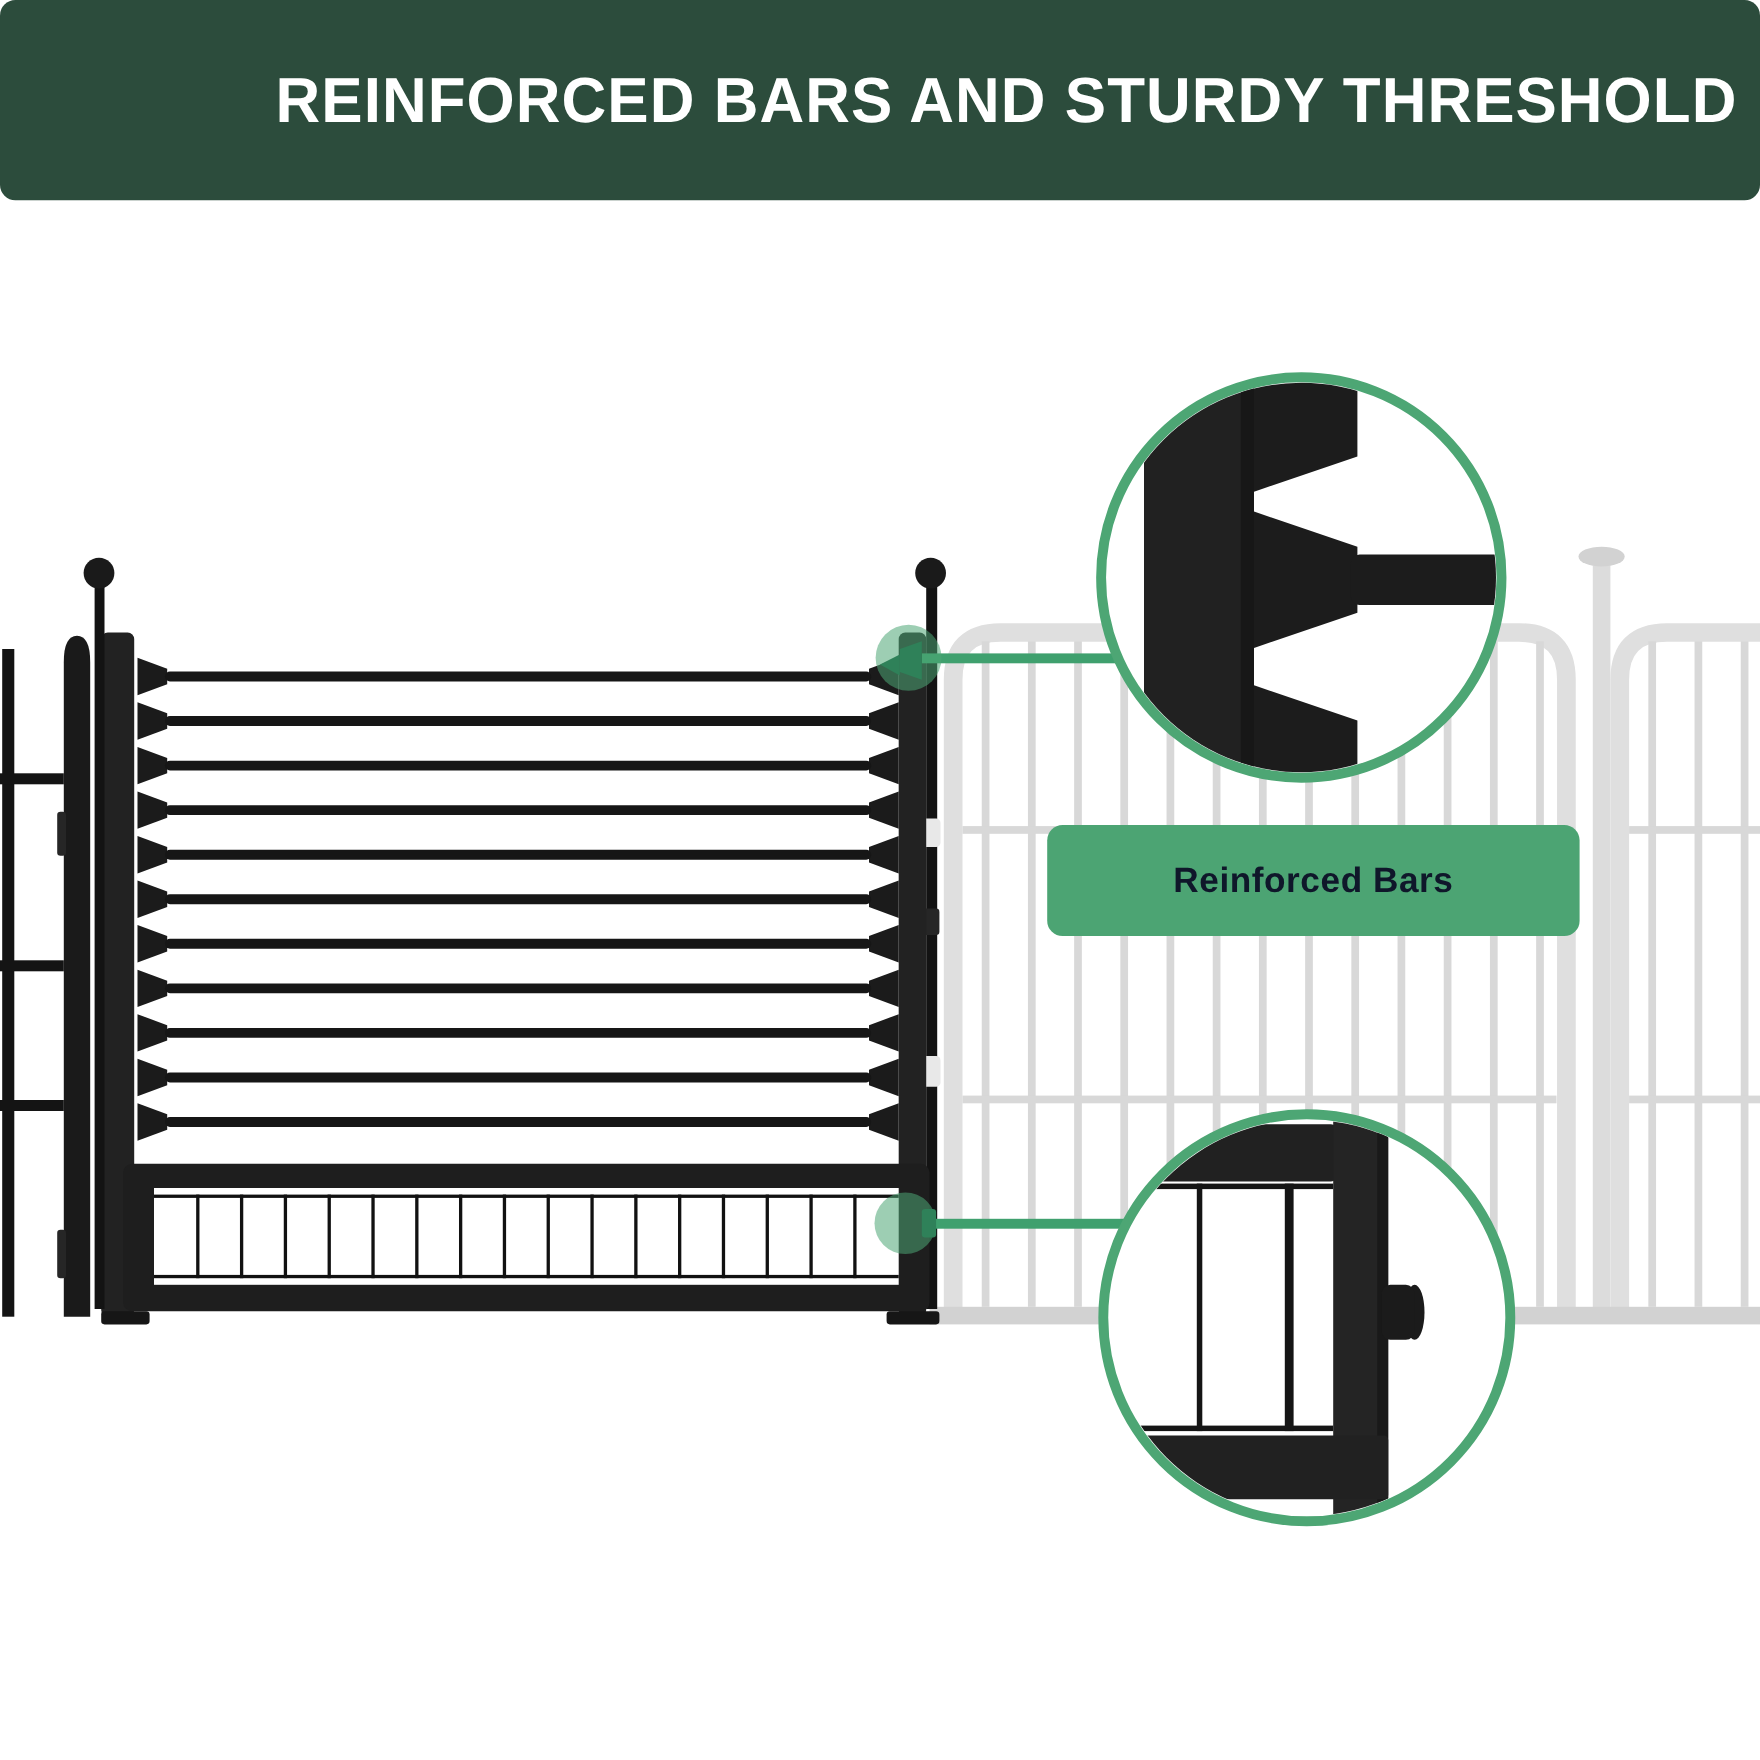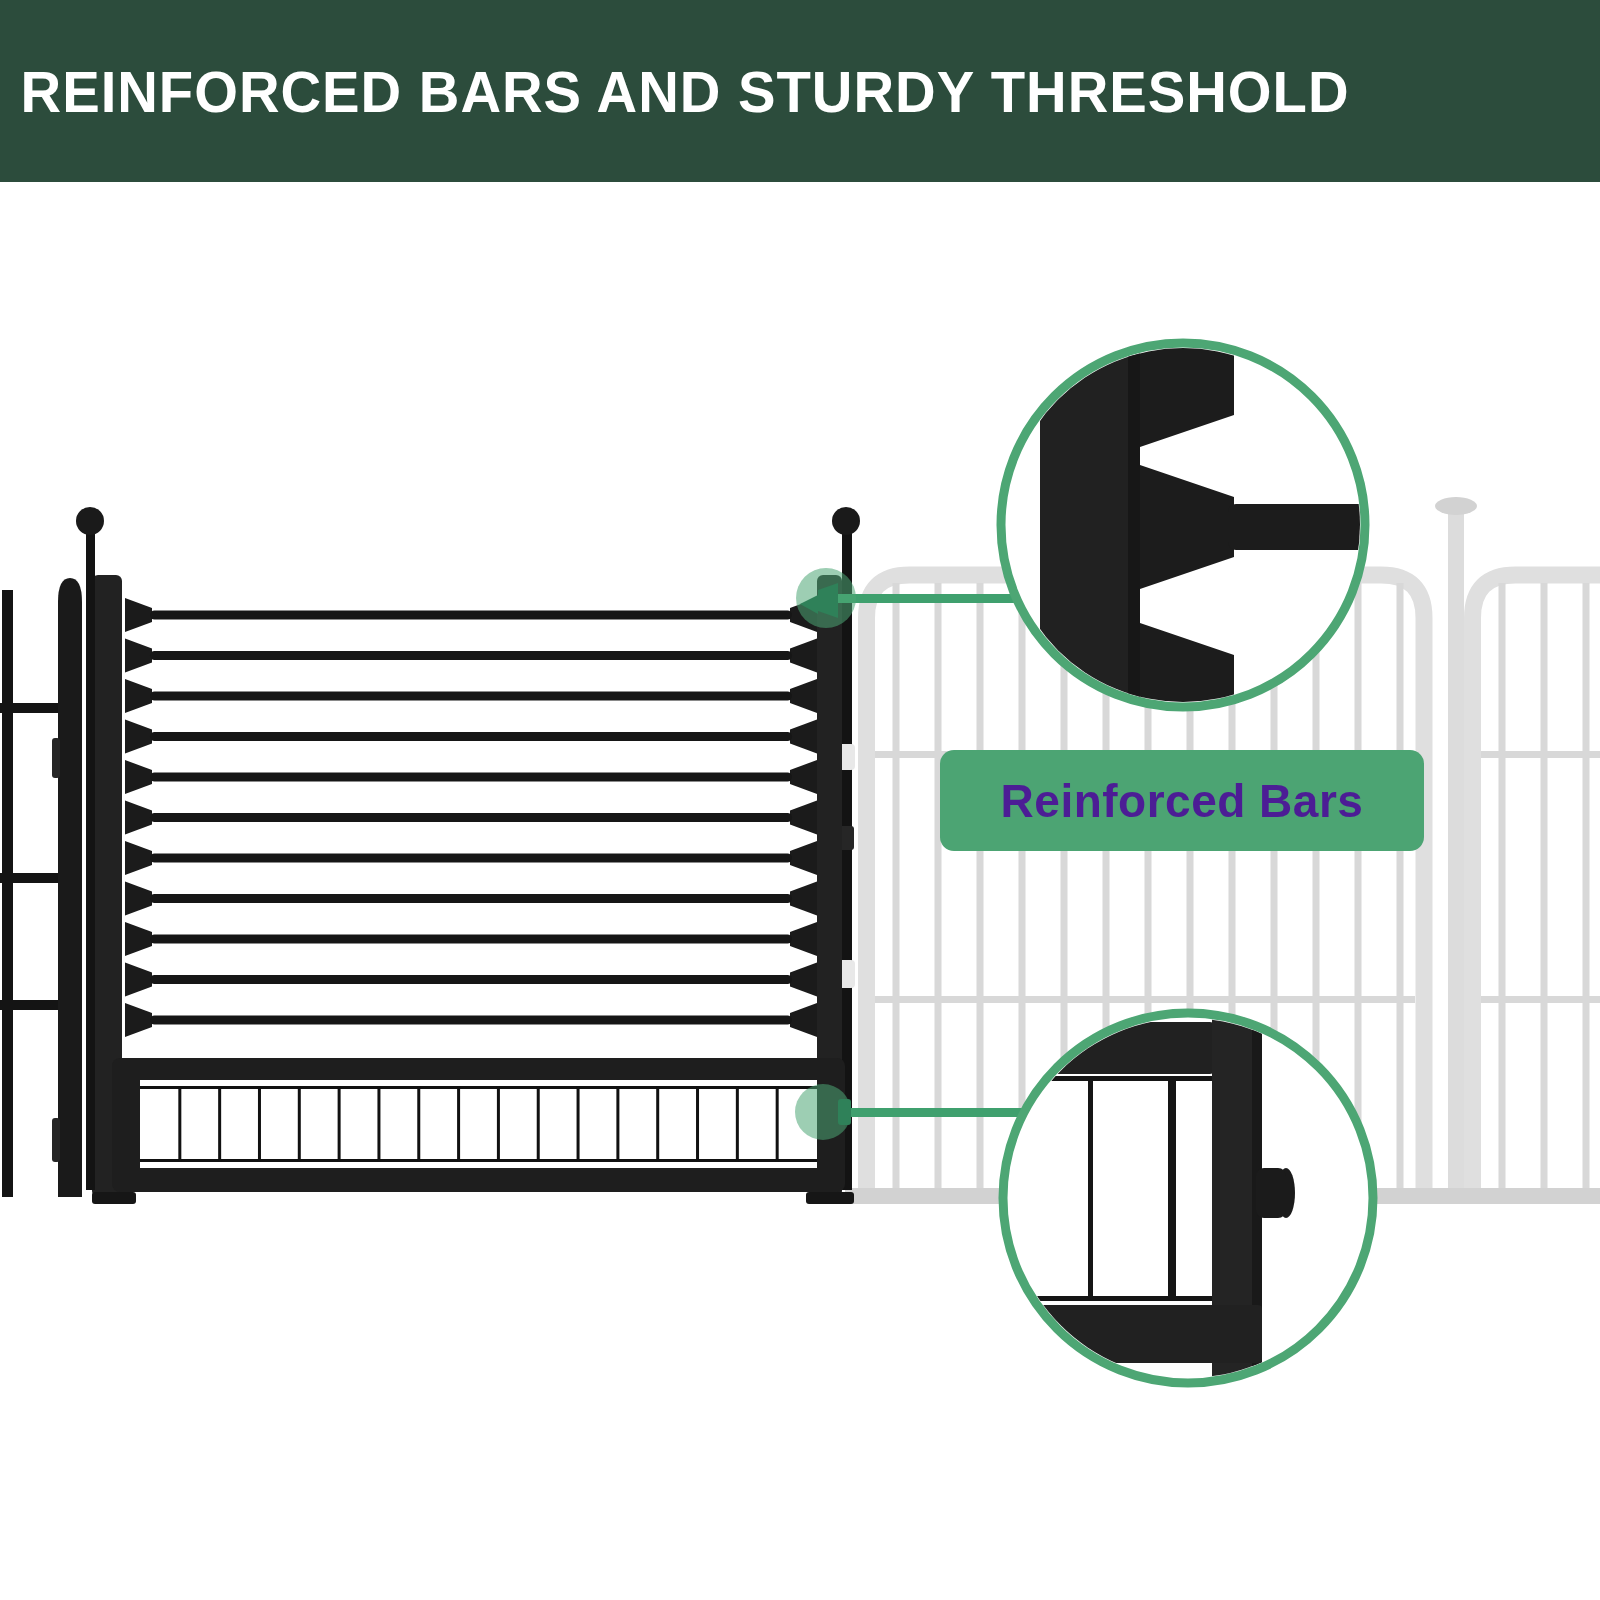--- a/index.html
+++ b/index.html
@@ -3,33 +3,33 @@
 <meta charset="utf-8">
 <style>
   html,body{margin:0;padding:0;background:#ffffff;}
   .stage{
     position:relative;width:1600px;height:1600px;background:#ffffff;overflow:hidden;
     font-family:"Liberation Sans", sans-serif;
   }
   .banner{
     position:absolute;top:0;left:0;width:1600px;height:182px;
     background:var(--banner-green,#2C4C3C);
-    display:flex;align-items:center;justify-content:flex-start;z-index:5;
+    display:flex;align-items:center;justify-content:flex-end;z-index:5;border-radius:14px;
   }
   .banner h1{
     margin:0;color:#ffffff;font-size:58px;font-weight:700;letter-spacing:1px;
     white-space:nowrap;transform:scaleX(0.97);transform-origin:center;
   }
   svg.scene{position:absolute;left:0;top:0;z-index:1;}
   .callout-label{
     position:absolute;z-index:6;
     background:var(--label-green,#4CA473);
-    color:#4c1d95;border-radius:14px;
+    color:#0f172a;border-radius:14px;
     display:flex;align-items:center;justify-content:center;
-    font-size:46px;font-weight:700;letter-spacing:0.5px;
+    font-size:32px;font-weight:700;letter-spacing:0.5px;margin-left:12px;
   }
   #label-bars{left:940px;top:750px;width:484px;height:101px;}
   #label-threshold{left:937px;top:1391px;width:488px;height:105px;}
 </style>
 </head>
 <body>
 
 <div class="stage">
 
   <div class="banner">

